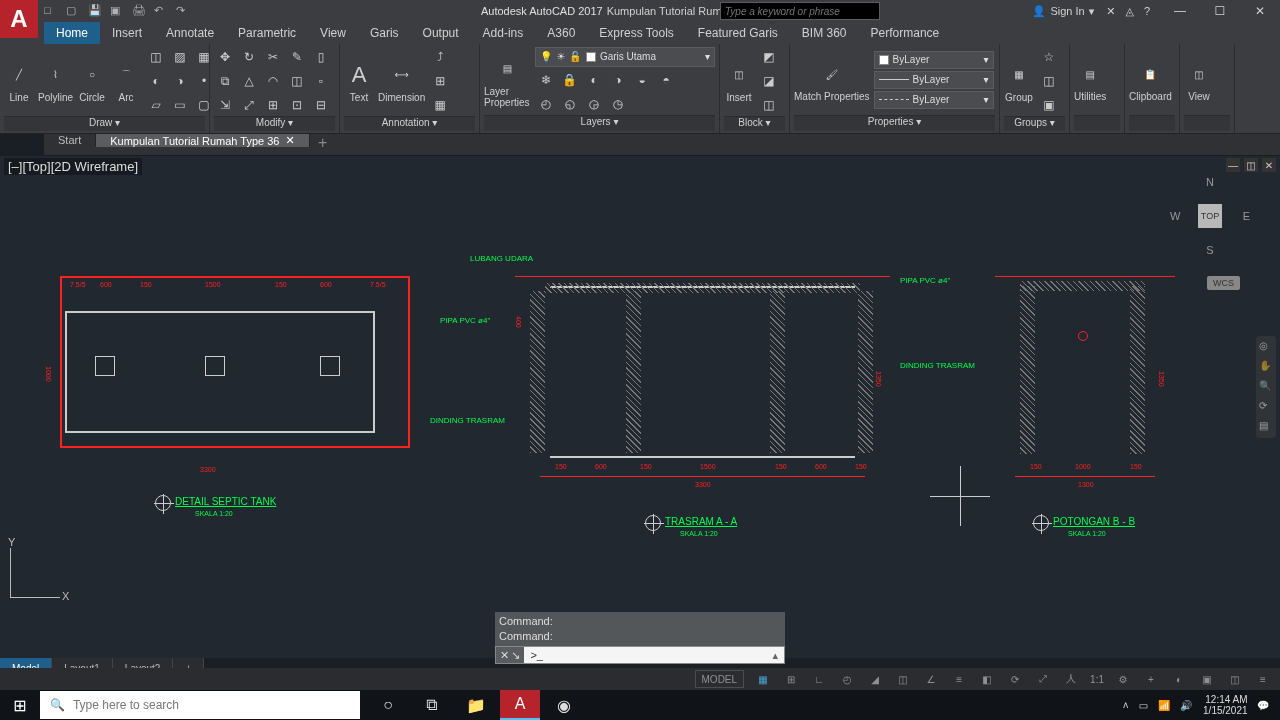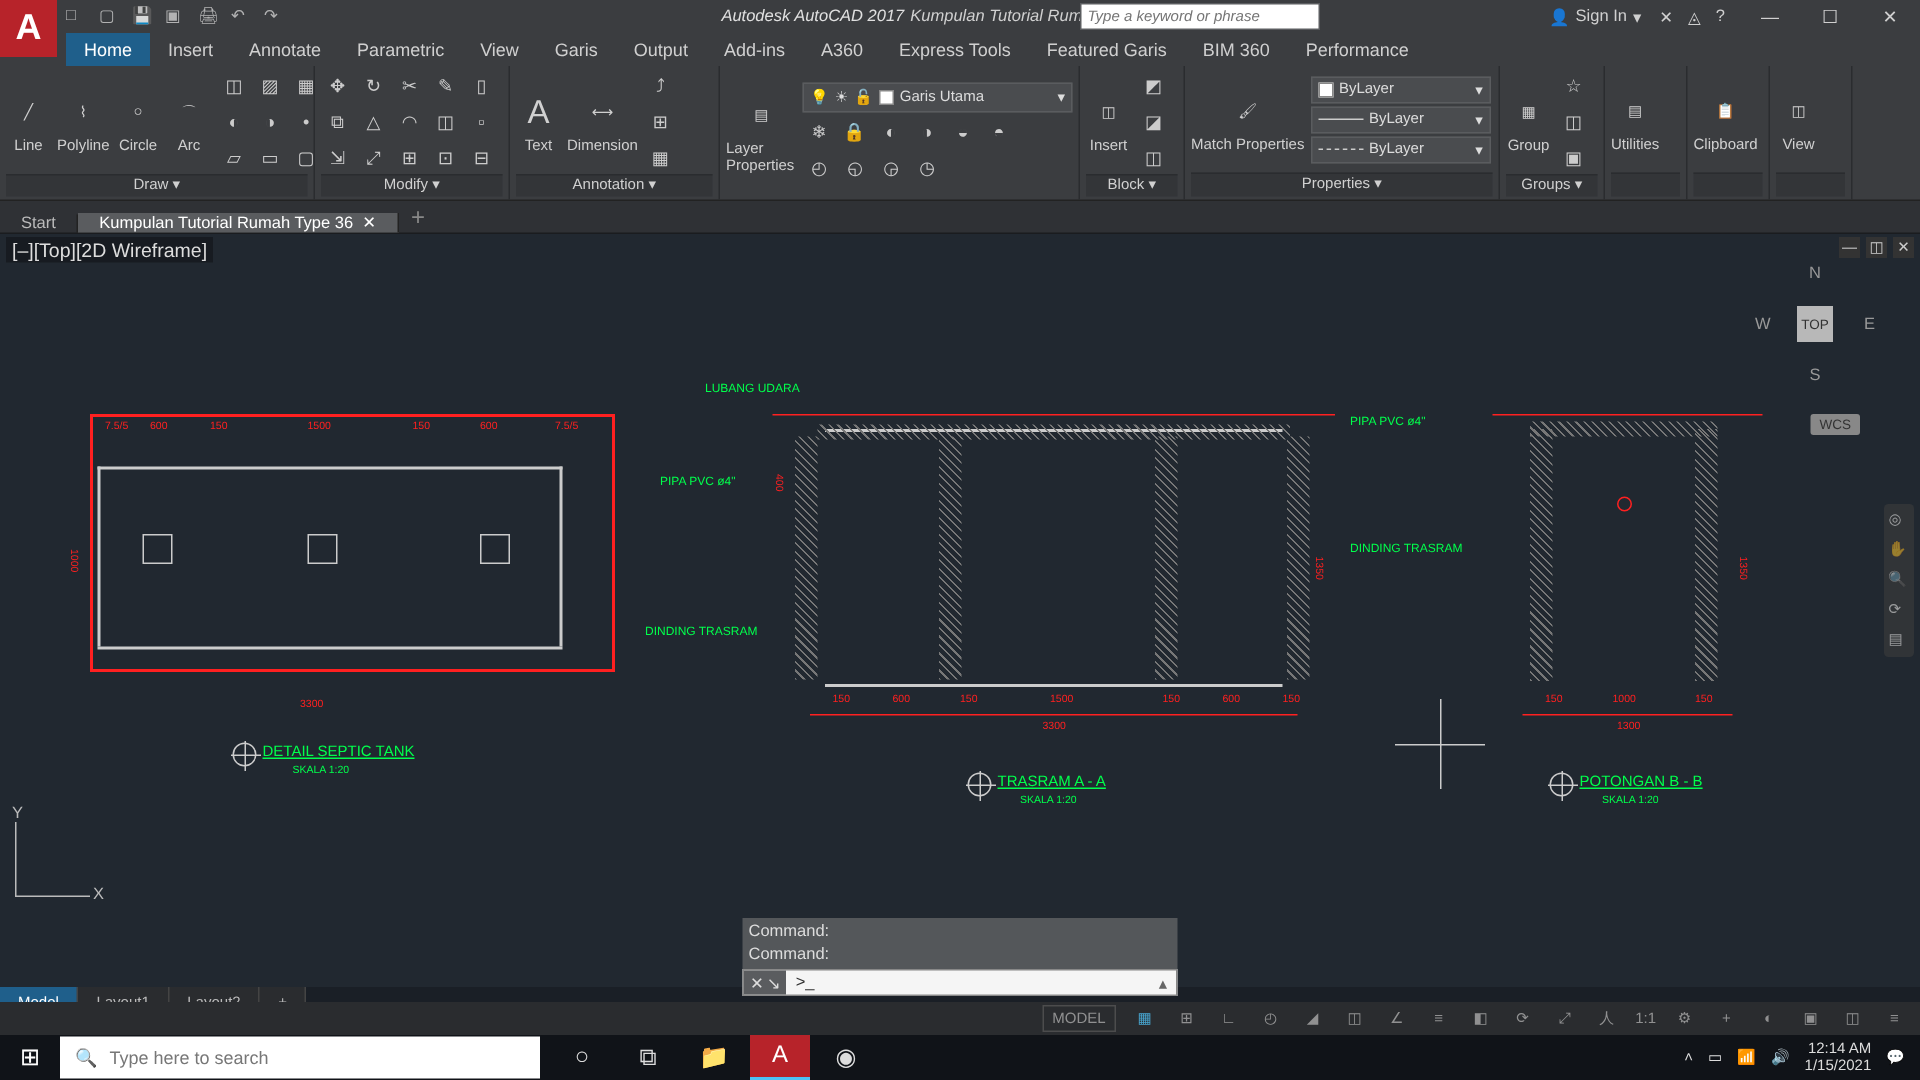--- a/index.html
+++ b/index.html
@@ -3,24 +3,24 @@
 <meta charset="utf-8">
 <style>
 * { margin: 0; padding: 0; box-sizing: border-box; font-family: "Segoe UI", Arial, sans-serif; }
 body { width: 1280px; height: 720px; overflow: hidden; background: #1a1f26; position: relative; }
 
 
 .titlebar { height: 22px; background: #3b3d40; display: flex; align-items: center; color: #d0d0d0; font-size: 11px; position: relative; }
 .app-logo { width: 38px; height: 38px; background: #b7232a; position: absolute; top: 0; left: 0; z-index: 10; color: #fff; font-size: 24px; font-weight: bold; display: flex; align-items: center; justify-content: center; }
 .qat { margin-left: 44px; display: flex; gap: 8px; align-items: center; }
 .qat-icon { width: 14px; height: 14px; opacity: .8; }
-.title-text { position: absolute; left: 50%; transform: translateX(-50%); display: flex; gap: 4px; font-style: italic; }
+.title-text { position: absolute; left: 50%; transform: translateX(-50%); display: flex; gap: 4px; }
 .title-app { color: #e0e0e0; }
 .title-doc { color: #d0d0d0; }
-.title-search { position: absolute; right: 400px; width: 160px; height: 18px; background: #ffffff; border: 1px solid #5a5c5f; color: #888; font-style: italic; padding: 4px 4px; font-size: 10px; }
+.title-search { position: absolute; right: 400px; width: 160px; height: 18px; background: #000000; border: 1px solid #5a5c5f; color: #888; font-style: italic; padding: 4px 4px; font-size: 10px; }
 .title-right { position: absolute; right: 130px; display: flex; align-items: center; gap: 12px; }
 .signin { display: flex; align-items: center; gap: 4px; }
 .help-icons { display: flex; gap: 10px; }
 .win-controls { position: absolute; right: 0; display: flex; }
 .win-btn { width: 40px; height: 22px; display: flex; align-items: center; justify-content: center; color: #d0d0d0; font-size: 12px; }
 
 
 .menubar { height: 22px; background: #3b3d40; display: flex; align-items: stretch; padding-left: 44px; }
 .menu-tab { padding: 0 12px; color: #d0d0d0; font-size: 12px; display: flex; align-items: center; }
 .menu-tab.active { background: #1f5f8b; color: #fff; }
@@ -32,21 +32,21 @@
 .panel-title { height: 16px; color: #d0d0d0; font-size: 10px; text-align: center; background: #333538; border-top: 1px solid #2a2c2f; }
 .vstack { display: flex; flex-direction: column; align-items: center; gap: 2px; color: #d0d0d0; font-size: 10px; }
 .vstack .ico { width: 30px; height: 30px; display: flex; align-items: center; justify-content: center; }
 .small-grid { display: grid; grid-template-columns: repeat(3, 22px); grid-auto-rows: 22px; gap: 2px; }
 .sico { width: 22px; height: 22px; background: transparent; display: flex; align-items: center; justify-content: center; color: #ccc; font-size: 12px; }
 .layers-dd { width: 180px; height: 20px; background: #4a4c4f; border: 1px solid #5a5c5f; color: #ddd; font-size: 10px; display: flex; align-items: center; padding: 0 4px; gap: 4px; }
 .prop-dd { width: 120px; height: 18px; background: #4a4c4f; border: 1px solid #5a5c5f; color: #ddd; font-size: 10px; display: flex; align-items: center; padding: 0 4px; gap: 4px; margin-bottom: 2px; }
 .swatch { width: 10px; height: 10px; background: #fff; border: 1px solid #888; }
 
 
-.doctabs { height: 22px; background: #2f3135; display: flex; align-items: flex-end; border-bottom: 1px solid #1a1c1f; }
+.doctabs { height: 22px; background: #2f3135; display: flex; align-items: flex-start; border-bottom: 1px solid #1a1c1f; margin-left: 44px; }
 .doctab { padding: 0 14px; color: #bbb; font-size: 11px; display: flex; align-items: center; gap: 6px; border-right: 1px solid #222; }
 .doctab.active { background: #5a5c5f; color: #fff; }
 .doctab-add { width: 26px; display: flex; align-items: center; justify-content: center; color: #888; }
 
 
 .canvas { position: absolute; top: 156px; left: 0; right: 0; bottom: 62px; background: #212830; overflow: hidden; }
 .vp-label { position: absolute; top: 2px; left: 4px; color: #ddd; font-size: 13px; background: rgba(0,0,0,.3); padding: 1px 4px; }
 .vp-controls { position: absolute; top: 2px; right: 4px; display: flex; gap: 4px; }
 .vp-controls span { width: 14px; height: 14px; background: #333; color: #ccc; font-size: 10px; display: flex; align-items: center; justify-content: center; }
 
@@ -266,20 +266,21 @@
             <div class="sico">◓</div>
         </div>
         <div style="display:flex;gap:2px">
           <div class="sico">◴</div>
             <div class="sico">◵</div>
             <div class="sico">◶</div>
             <div class="sico">◷</div>
         </div>
       </div>
     </div>
+    <div class="panel-title">Layers ▾</div>
   </div>
   <div class="panel" style="width:70px">
     <div class="panel-body">
       <div class="vstack">
           <div class="ico">◫</div>
           <span>Insert</span>
         </div>
       <div style="display:flex;flex-direction:column;gap:2px">
           <div class="sico">◩</div>
           <div class="sico">◪</div>

